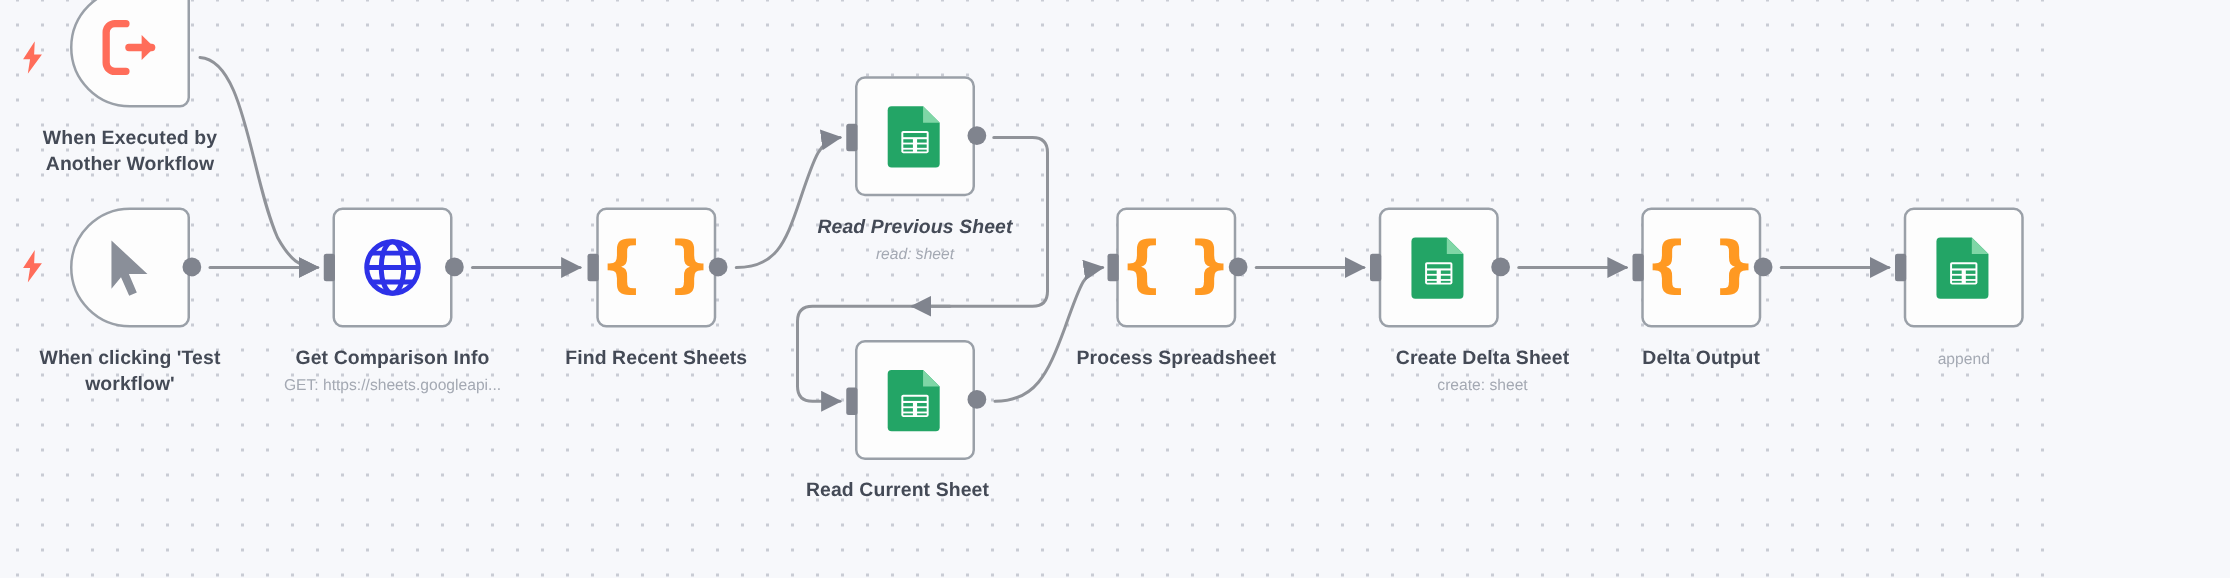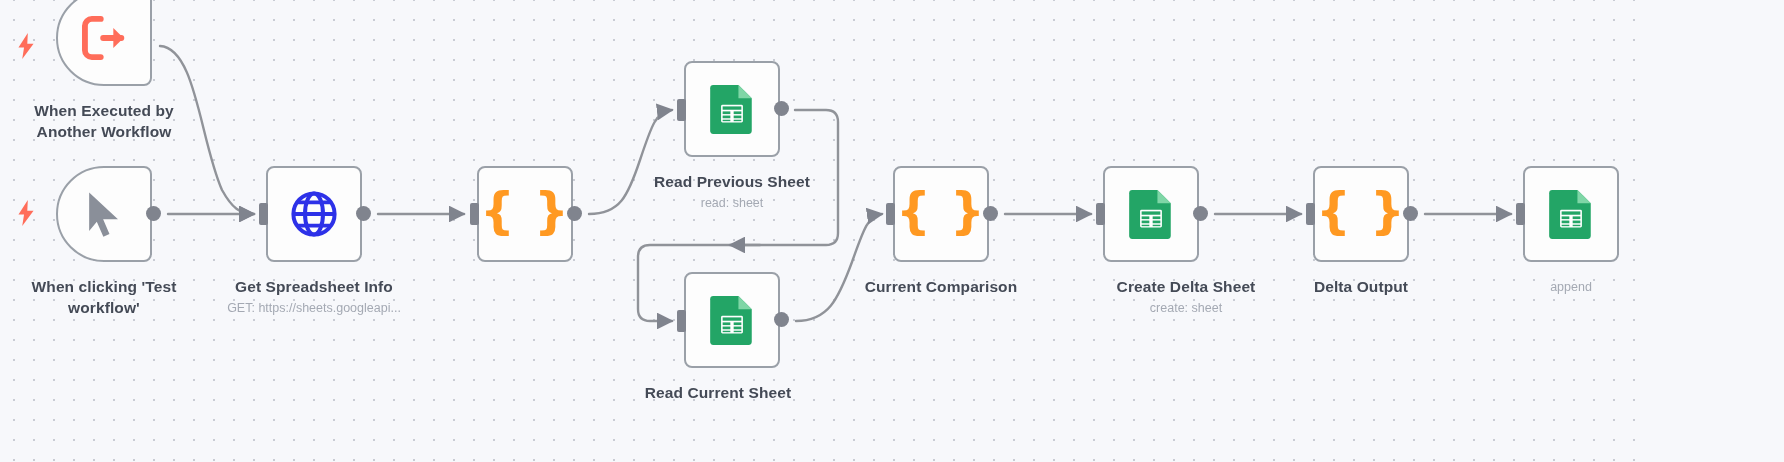--- a/index.html
+++ b/index.html
@@ -180,49 +180,52 @@
       <svg width="48" height="48" viewBox="0 0 24 24">
         <circle cx="12" cy="12" r="10.3" fill="none" stroke="#2d31e8" stroke-width="2"></circle>
         <ellipse cx="12" cy="12" rx="4.5" ry="10.3" fill="none" stroke="#2d31e8" stroke-width="2"></ellipse>
         <path d="M1.8 12 H22.2" fill="none" stroke="#2d31e8" stroke-width="2"></path>
         <path d="M3.6 6.2 H20.4 M3.6 17.8 H20.4" fill="none" stroke="#2d31e8" stroke-width="1.9"></path>
       </svg>
     </span>
   </div>
   <div class="out-dot" style="left:356px;top:206px;"></div>
   <div class="label" style="left:202px;top:276px;width:224px;">
-    <div class="title">Get Spreadsheet Info</div>
+    <div class="title">Get Comparison Info</div>
     <div class="subtitle">GET: https://sheets.googleapi...</div>
   </div>
 
   <div class="node" style="left:477px;top:166px;">
     <span class="glyph braces">{ }</span>
   </div>
   <div class="out-dot" style="left:567px;top:206px;"></div>
+  <div class="label" style="left:413px;top:276px;width:224px;">
+    <div class="title">Find Recent Sheets</div>
+  </div>
 
   <div class="node" style="left:684px;top:61px;">
     <span class="glyph">
       <svg width="46" height="52" viewBox="0 0 44 50">
         <path d="M4 2 h24.2 L41 14.6 V46 a3 3 0 0 1 -3 3 H4 a3 3 0 0 1 -3 -3 V5 a3 3 0 0 1 3 -3 z" fill="#23a566"></path>
         <path d="M28.2 2 L41 14.6 H28.2 Z" fill="#7fd6a6"></path>
         <rect x="11.5" y="21" width="21" height="17" rx="1.4" fill="#ffffff"></rect>
         <g fill="#23a566">
           <rect x="13" y="22.5" width="18" height="3.2"></rect>
           <rect x="13" y="27.3" width="7.4" height="2.6"></rect>
           <rect x="23.6" y="27.3" width="7.4" height="2.6"></rect>
           <rect x="13" y="31.3" width="7.4" height="2.6"></rect>
           <rect x="23.6" y="31.3" width="7.4" height="2.6"></rect>
           <rect x="13" y="35.3" width="7.4" height="1.4"></rect>
           <rect x="23.6" y="35.3" width="7.4" height="1.4"></rect>
         </g>
       </svg>
     </span>
   </div>
   <div class="out-dot" style="left:774px;top:101px;"></div>
-  <div class="label" style="left:620px;top:171px;width:224px;">
+  <div class="label" style="left:620px;top:171px;width:224px;font-style:italic;">
     <div class="title">Read Previous Sheet</div>
     <div class="subtitle">read: sheet</div>
   </div>
 
   <div class="node" style="left:684px;top:272px;">
     <span class="glyph">
       <svg width="46" height="52" viewBox="0 0 44 50">
         <path d="M4 2 h24.2 L41 14.6 V46 a3 3 0 0 1 -3 3 H4 a3 3 0 0 1 -3 -3 V5 a3 3 0 0 1 3 -3 z" fill="#23a566"></path>
         <path d="M28.2 2 L41 14.6 H28.2 Z" fill="#7fd6a6"></path>
         <rect x="11.5" y="21" width="21" height="17" rx="1.4" fill="#ffffff"></rect>
@@ -241,21 +244,21 @@
   <div class="out-dot" style="left:774px;top:312px;"></div>
   <div class="label" style="left:606px;top:382px;width:224px;">
     <div class="title">Read Current Sheet</div>
   </div>
 
   <div class="node" style="left:893px;top:166px;">
     <span class="glyph braces">{ }</span>
   </div>
   <div class="out-dot" style="left:983px;top:206px;"></div>
   <div class="label" style="left:829px;top:276px;width:224px;">
-    <div class="title">Current Comparison</div>
+    <div class="title">Process Spreadsheet</div>
   </div>
 
   <div class="node" style="left:1103px;top:166px;">
     <span class="glyph">
       <svg width="46" height="52" viewBox="0 0 44 50">
         <path d="M4 2 h24.2 L41 14.6 V46 a3 3 0 0 1 -3 3 H4 a3 3 0 0 1 -3 -3 V5 a3 3 0 0 1 3 -3 z" fill="#23a566"></path>
         <path d="M28.2 2 L41 14.6 H28.2 Z" fill="#7fd6a6"></path>
         <rect x="11.5" y="21" width="21" height="17" rx="1.4" fill="#ffffff"></rect>
         <g fill="#23a566">
           <rect x="13" y="22.5" width="18" height="3.2"></rect>

